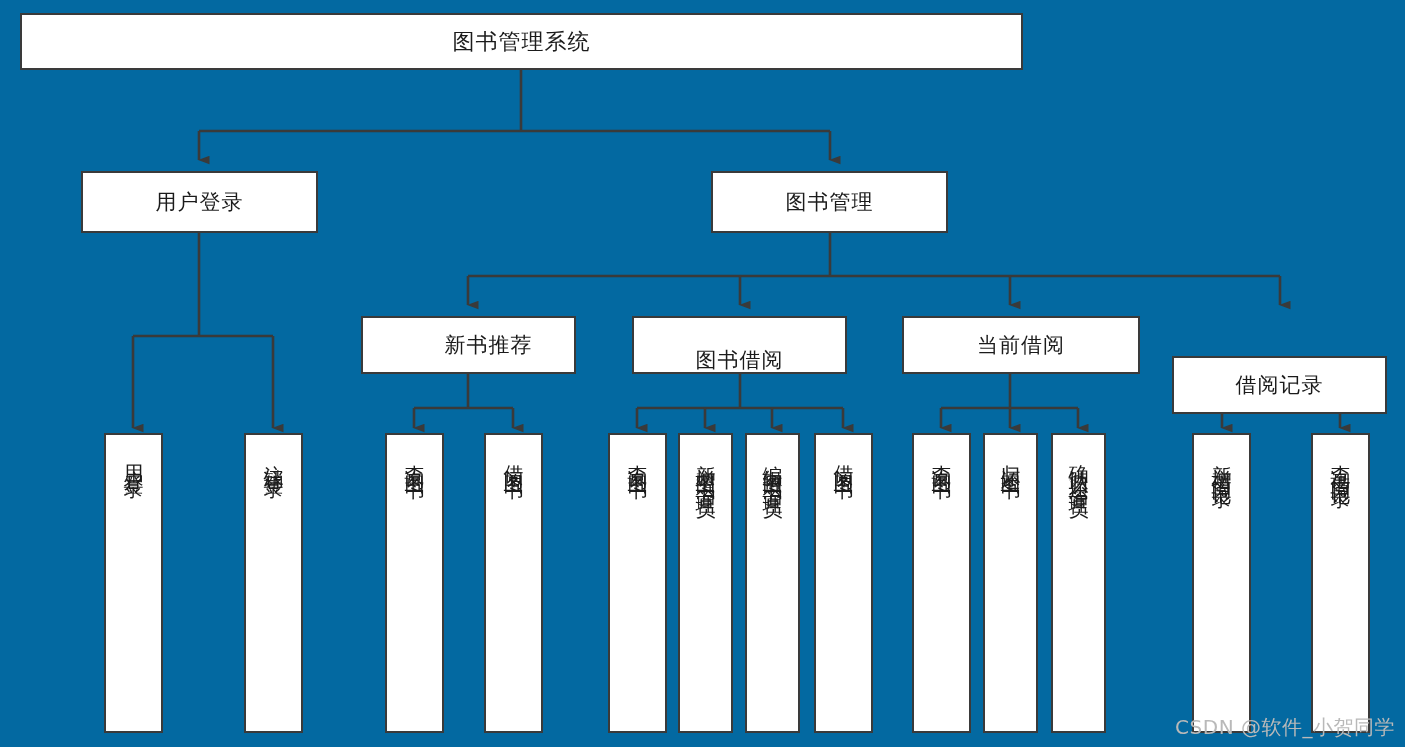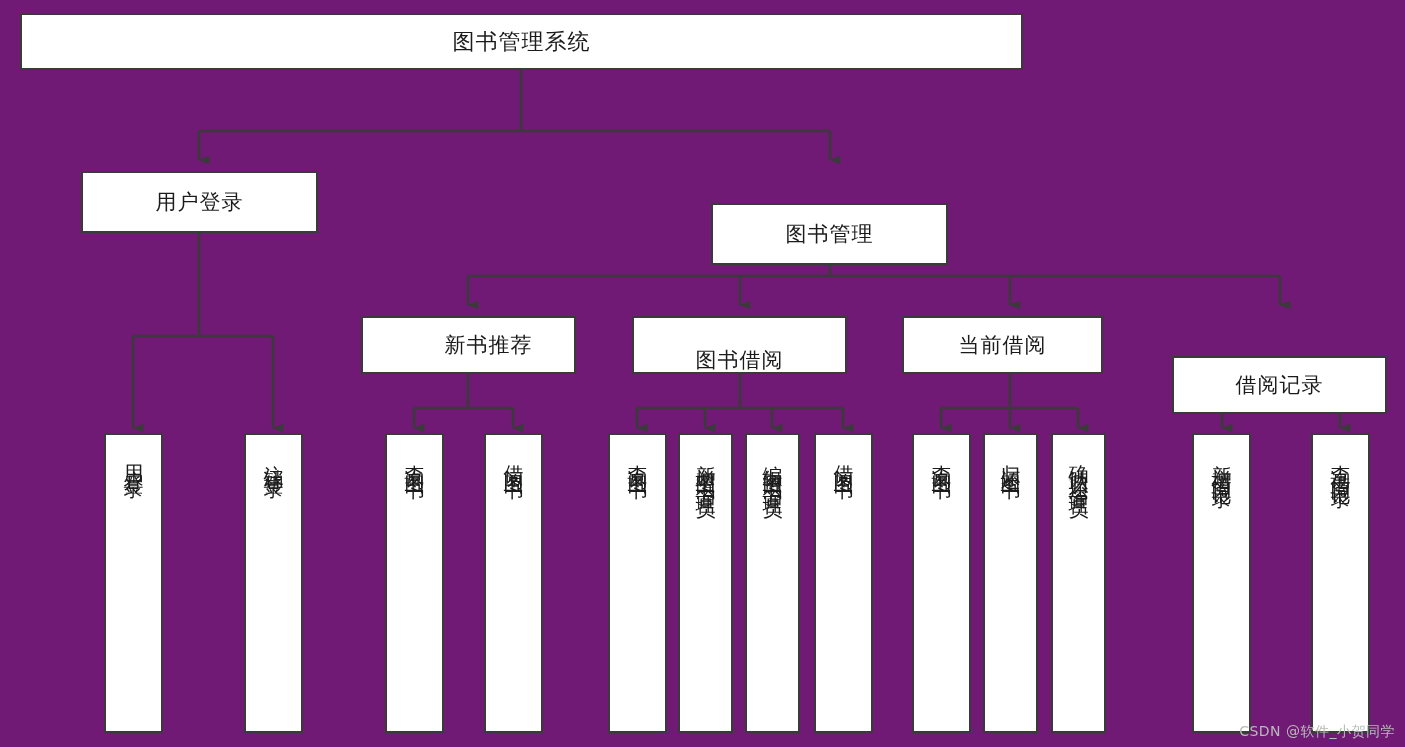--- a/index.html
+++ b/index.html
@@ -8,21 +8,21 @@
     padding: 0;
     background: #ffffff;
   }
   body {
     font-family: "DejaVu Sans", "Liberation Sans", sans-serif;
   }
   #canvas {
     position: relative;
     width: 1405px;
     height: 747px;
-    background: #701a75;
+    background: #0369a1;
     overflow: hidden;
   }
   #edges {
     position: absolute;
     left: 0;
     top: 0;
     width: 1405px;
     height: 747px;
     pointer-events: none;
   }
@@ -54,21 +54,21 @@
     writing-mode: vertical-rl;
     text-orientation: upright;
     letter-spacing: 5px;
     line-height: 1.05;
     white-space: nowrap;
   }
   .watermark {
     position: absolute;
     right: 10px;
     bottom: 6px;
-    font-size: 14px;
+    font-size: 20px;
     color: #b9b9b9;
     letter-spacing: 0.5px;
     z-index: 5;
     white-space: nowrap;
   }
 </style>
 </head>
 <body>
 
 <div id="canvas">
@@ -123,31 +123,31 @@
     </g>
   </svg>
 
   <div class="node h root" style="left:20px; top:13px; width:1003px; height:57px;">
     <span>图书管理系统</span>
   </div>
 
   <div class="node h" style="left:81px; top:171px; width:237px; height:62px;">
     <span>用户登录</span>
   </div>
-  <div class="node h" style="left:711px; top:171px; width:237px; height:62px;margin-top:32px;">
+  <div class="node h" style="left:711px; top:171px; width:237px; height:62px;">
     <span>图书管理</span>
   </div>
 
   <div class="node h" style="left:361px; top:316px; width:215px; height:58px;padding-left:40px;">
     <span>新书推荐</span>
   </div>
   <div class="node h" style="left:632px; top:316px; width:215px; height:58px;align-items:flex-end;">
     <span>图书借阅</span>
   </div>
-  <div class="node h" style="left:902px; top:316px; width:201px; height:58px;">
+  <div class="node h" style="left:902px; top:316px; width:238px; height:58px;">
     <span>当前借阅</span>
   </div>
   <div class="node h" style="left:1172px; top:316px; width:215px; height:58px;margin-top:40px;">
     <span>借阅记录</span>
   </div>
 
   <div class="node v" style="left:104px; top:433px; width:59px; height:300px;">
     <span class="vtext">用户登录</span>
   </div>
   <div class="node v" style="left:244px; top:433px; width:59px; height:300px;">

